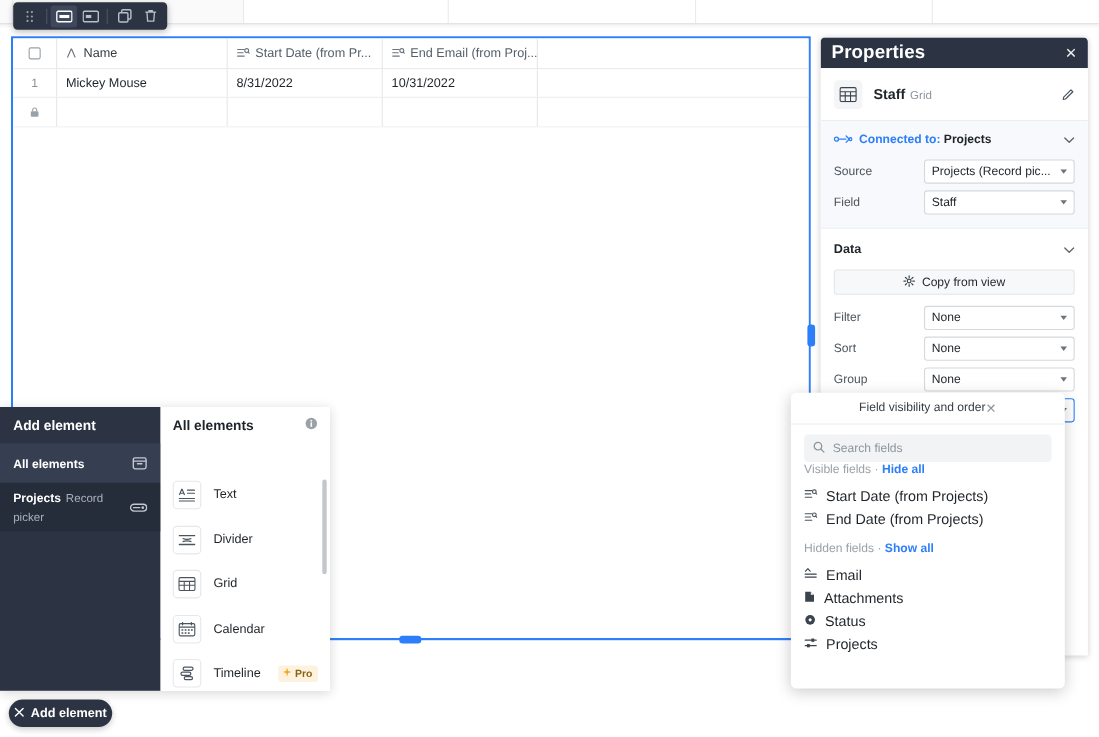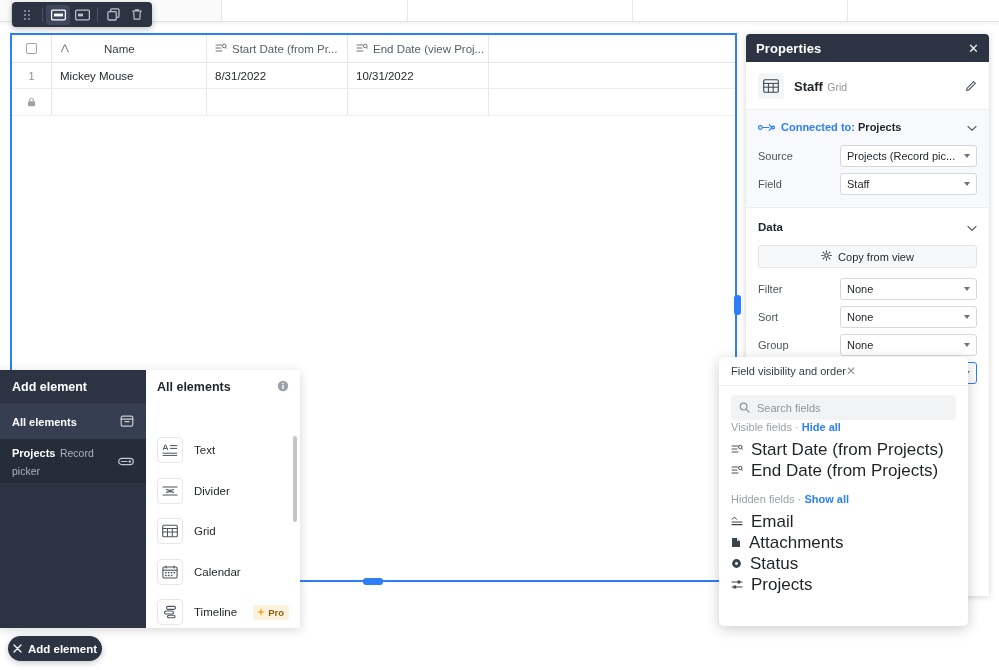--- a/index.html
+++ b/index.html
@@ -39,21 +39,21 @@
     position:absolute; left:10px; top:33px; width:727px; height:549px;
     border:2px solid #2d7ff9; background:#fff; z-index:5;
   }
   .grid-inner { position:absolute; inset:0; overflow:hidden; background:#fff; }
 
   .gt-header { display:flex; height:28px; border-bottom:1px solid #e5e7ea; background:#fff; }
   .gt-row    { display:flex; height:26px; border-bottom:1px solid #eceef0; background:#fff; }
   .gt-cell   { border-right:1px solid #e5e7ea; display:flex; align-items:center;
                padding:0 8px; font-size:11.5px; color:#1f2429; white-space:nowrap; overflow:hidden; }
   .gt-cell.c0 { width:40px; justify-content:center; padding:0; }
-  .gt-cell.c1 { width:155px;gap:28px; }
+  .gt-cell.c1 { width:155px; }
   .gt-cell.c2 { width:141px; }
   .gt-cell.c3 { width:141px; }
   .gt-cell.cfill { flex:1; border-right:none; }
   .gt-header .gt-cell { color:#55606b; font-weight:400; font-size:11.5px; }
   .gt-header .gt-cell.head-name { color:#353c44; }
   .hdr-ico { margin-right:5px; display:inline-flex; align-items:center; }
   .rownum { font-size:11px; color:#8a9199; }
   .chk { width:11px; height:11px; border:1.3px solid #9aa1a8; border-radius:2px; }
   .gt-blank { height:400px; background:#fff; }
   .gt-lockrow { display:flex; height:27px; border-bottom:1px solid #eceef0; }
@@ -67,21 +67,21 @@
   
   .props {
     position:absolute; left:746px; top:34px; width:243px; height:562px;
     background:#fff; border-radius:4px 4px 0 0;
     box-shadow:0 1px 6px rgba(0,0,0,.18); z-index:20; overflow:hidden;
   }
   .props-head {
     height:28px; background:#2c3444; color:#fff; display:flex; align-items:center;
     justify-content:space-between; padding:0 10px;
   }
-  .props-head .t { font-size:13px; font-weight:bold; letter-spacing:.1px; }
+  .props-head .t { font-size:17px; font-weight:bold; letter-spacing:.1px; }
   .props-head .x { font-size:13px; cursor:pointer; line-height:1; opacity:.92; }
 
   .props-elem { height:48px; display:flex; align-items:center; padding:0 12px; gap:10px;
                 border-bottom:1px solid #eceef0; background:#fff; }
   .elem-icon { width:26px; height:26px; border-radius:4px; background:#f4f5f7;
                display:flex; align-items:center; justify-content:center; }
   .elem-txt { flex:1; }
   .elem-txt .n { font-size:13px; font-weight:bold; color:#1f2429; line-height:1.15; }
   .elem-txt .s { font-size:10.5px; color:#8e959d; line-height:1.3; }
   .pencil { width:16px; cursor:pointer; display:flex; justify-content:flex-end; }
@@ -116,34 +116,34 @@
     display:flex; align-items:center; justify-content:center; gap:6px;
     font-size:11px; color:#1f2429; cursor:pointer; margin-bottom:10px;
   }
 
   
   .fvpop {
     position:absolute; left:719px; top:357px; width:249px; height:269px;
     background:#fff; border-radius:5px; box-shadow:0 3px 14px rgba(0,0,0,.20); z-index:30;
     overflow:hidden;
   }
-  .fvpop-head { height:29px; display:flex; align-items:center; justify-content:flex-start;
+  .fvpop-head { height:29px; display:flex; align-items:center; justify-content:center;
                 padding:0 12px; border-bottom:1px solid #eceef0; }
   .fvpop-head .t { font-size:11px; color:#353c44; }
   .fvpop-head .x { font-size:12px; color:#8e959d; cursor:pointer; line-height:1; }
   .fv-body { padding:9px 12px 0; }
   .fv-search {
     height:25px; background:#f2f3f5; border-radius:4px; display:flex; align-items:center;
     padding:0 8px; gap:7px; margin-bottom:1px; cursor:text;
   }
   .fv-search .ph { font-size:11px; color:#8e959d; }
   .fv-group { font-size:11px; color:#9aa1a8; margin-bottom:7px; }
   .fv-group a { color:#2d7ff9; text-decoration:none; font-weight:bold; cursor:pointer; }
   .fv-item { display:flex; align-items:center; gap:8px; height:20px; margin-bottom:1px;
-             font-size:17px; color:#1f2429; cursor:pointer; }
+             font-size:13px; color:#1f2429; cursor:pointer; }
   .fv-gap { height:11px; }
 
   
   .addpanel { position:absolute; left:0; top:370px; width:300px; height:258px; z-index:25; display:flex;
               box-shadow:0 2px 10px rgba(0,0,0,.16); }
   .ap-left { width:146px; background:#2c3444; color:#fff; }
   .ap-left .title { height:33px; display:flex; align-items:center; padding:0 12px;
                     font-size:12.5px; font-weight:bold; }
   .ap-item { height:36px; display:flex; align-items:center; padding:0 12px; gap:8px; cursor:pointer; }
   .ap-item.sel { background:#363f52; }
@@ -264,21 +264,21 @@
         <div class="gt-cell c3">
           <span class="hdr-ico">
             <svg width="12" height="11" viewBox="0 0 12 11">
               <g stroke="#6e757d" stroke-width="1" stroke-linecap="round">
                 <path d="M1 2h6M1 5h5M1 8h6"></path>
               </g>
               <circle cx="9.3" cy="3" r="1.8" fill="none" stroke="#6e757d" stroke-width="1"></circle>
               <path d="M10.6 4.3 11.7 5.4" stroke="#6e757d" stroke-width="1" stroke-linecap="round"></path>
             </svg>
           </span>
-          <span>End Date (view Proj...</span>
+          <span>End Email (from Proj...</span>
         </div>
         <div class="gt-cell cfill"></div>
       </div>
 
       <div class="gt-row">
         <div class="gt-cell c0">
           <span class="rownum">1</span>
         </div>
         <div class="gt-cell c1">Mickey Mouse</div>
         <div class="gt-cell c2">8/31/2022</div>

